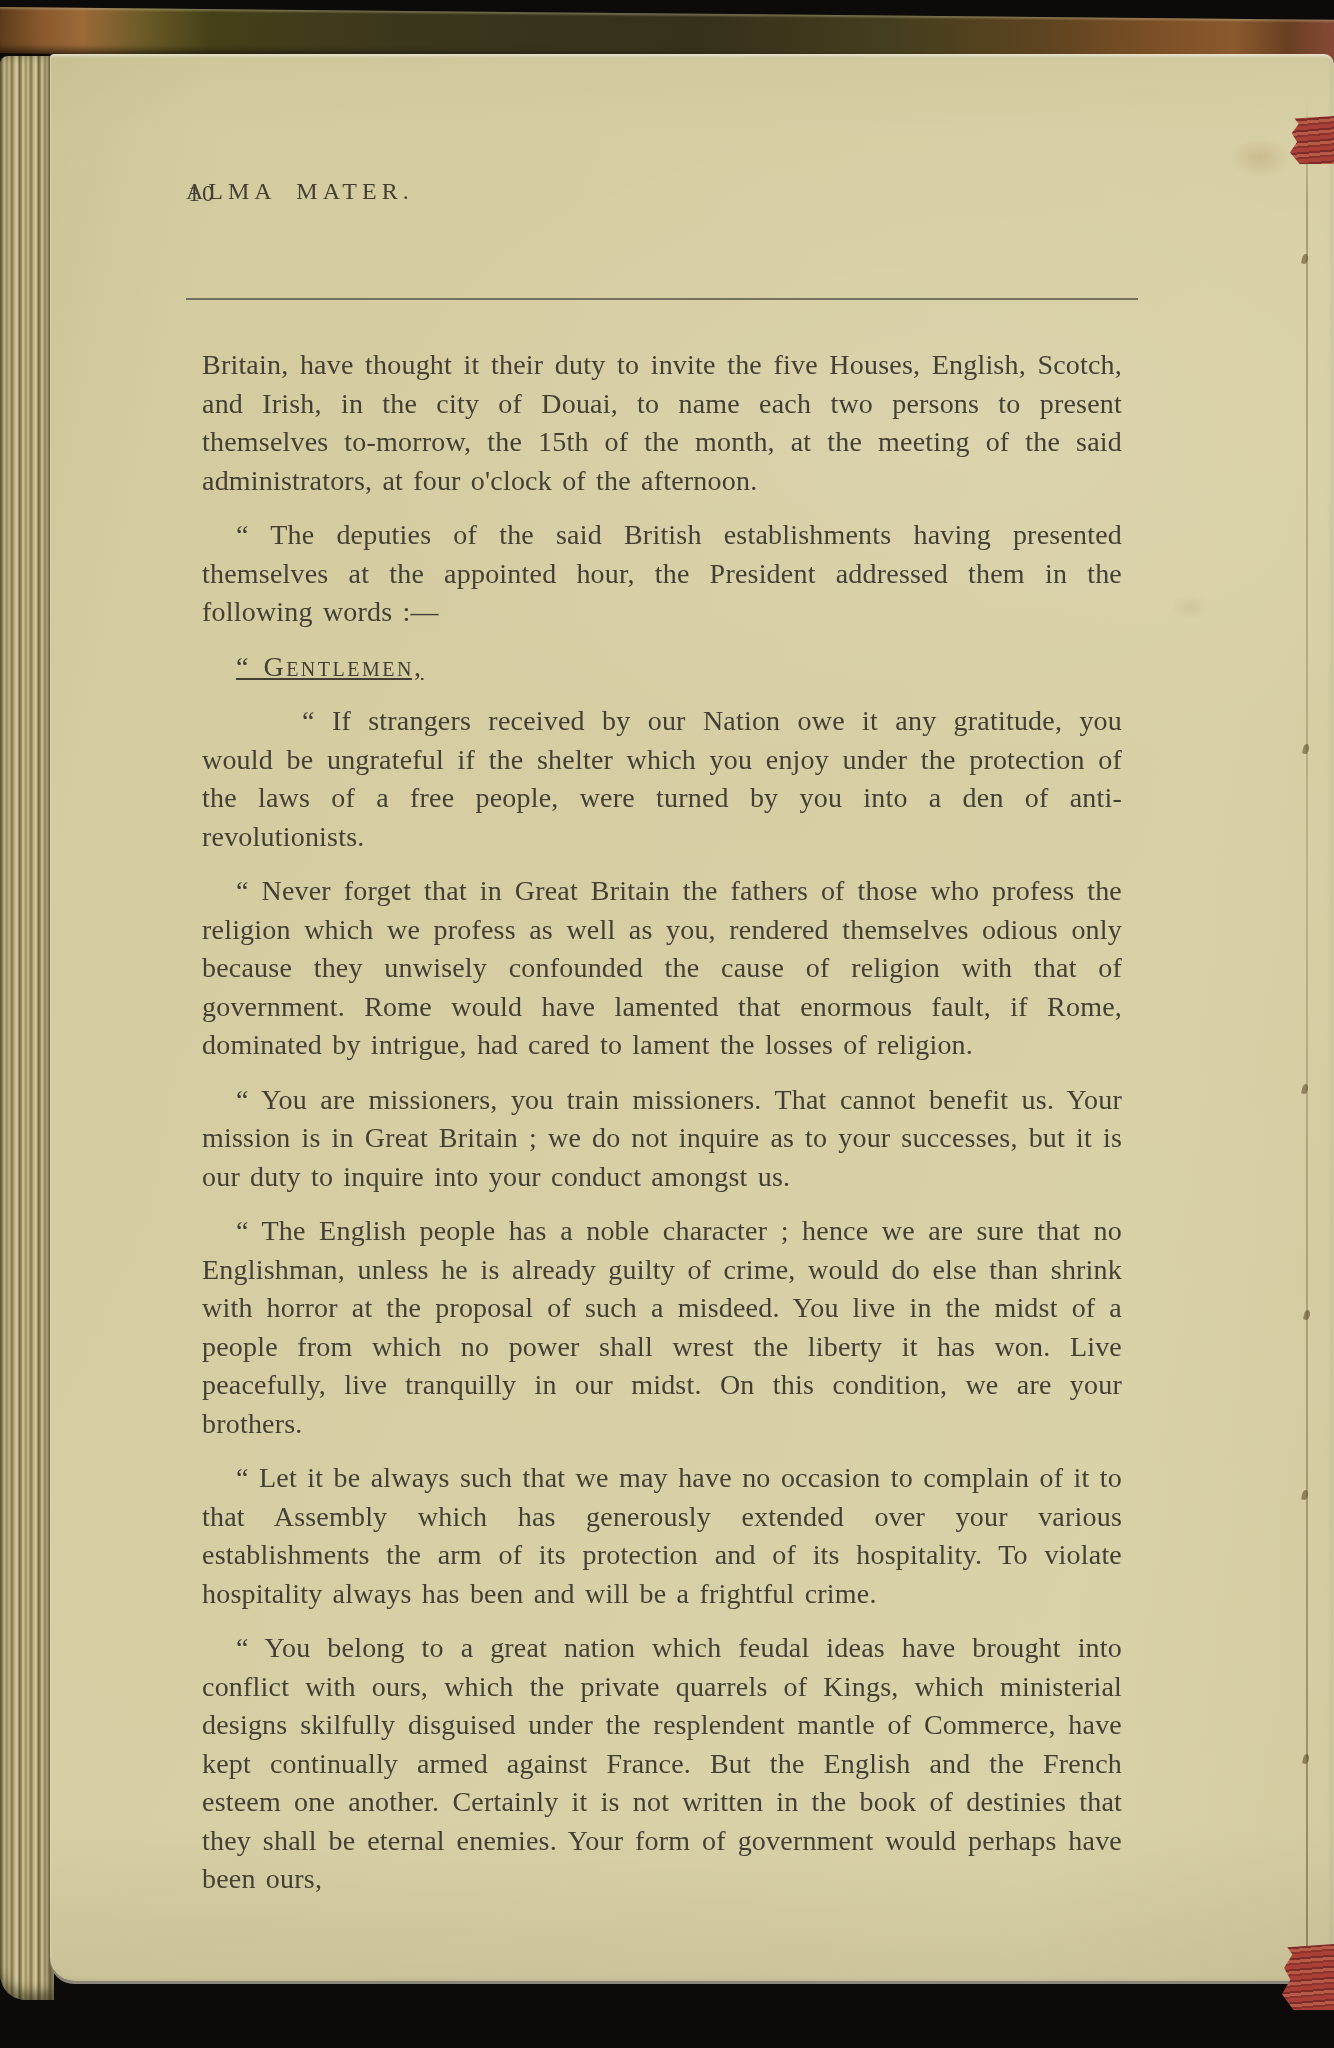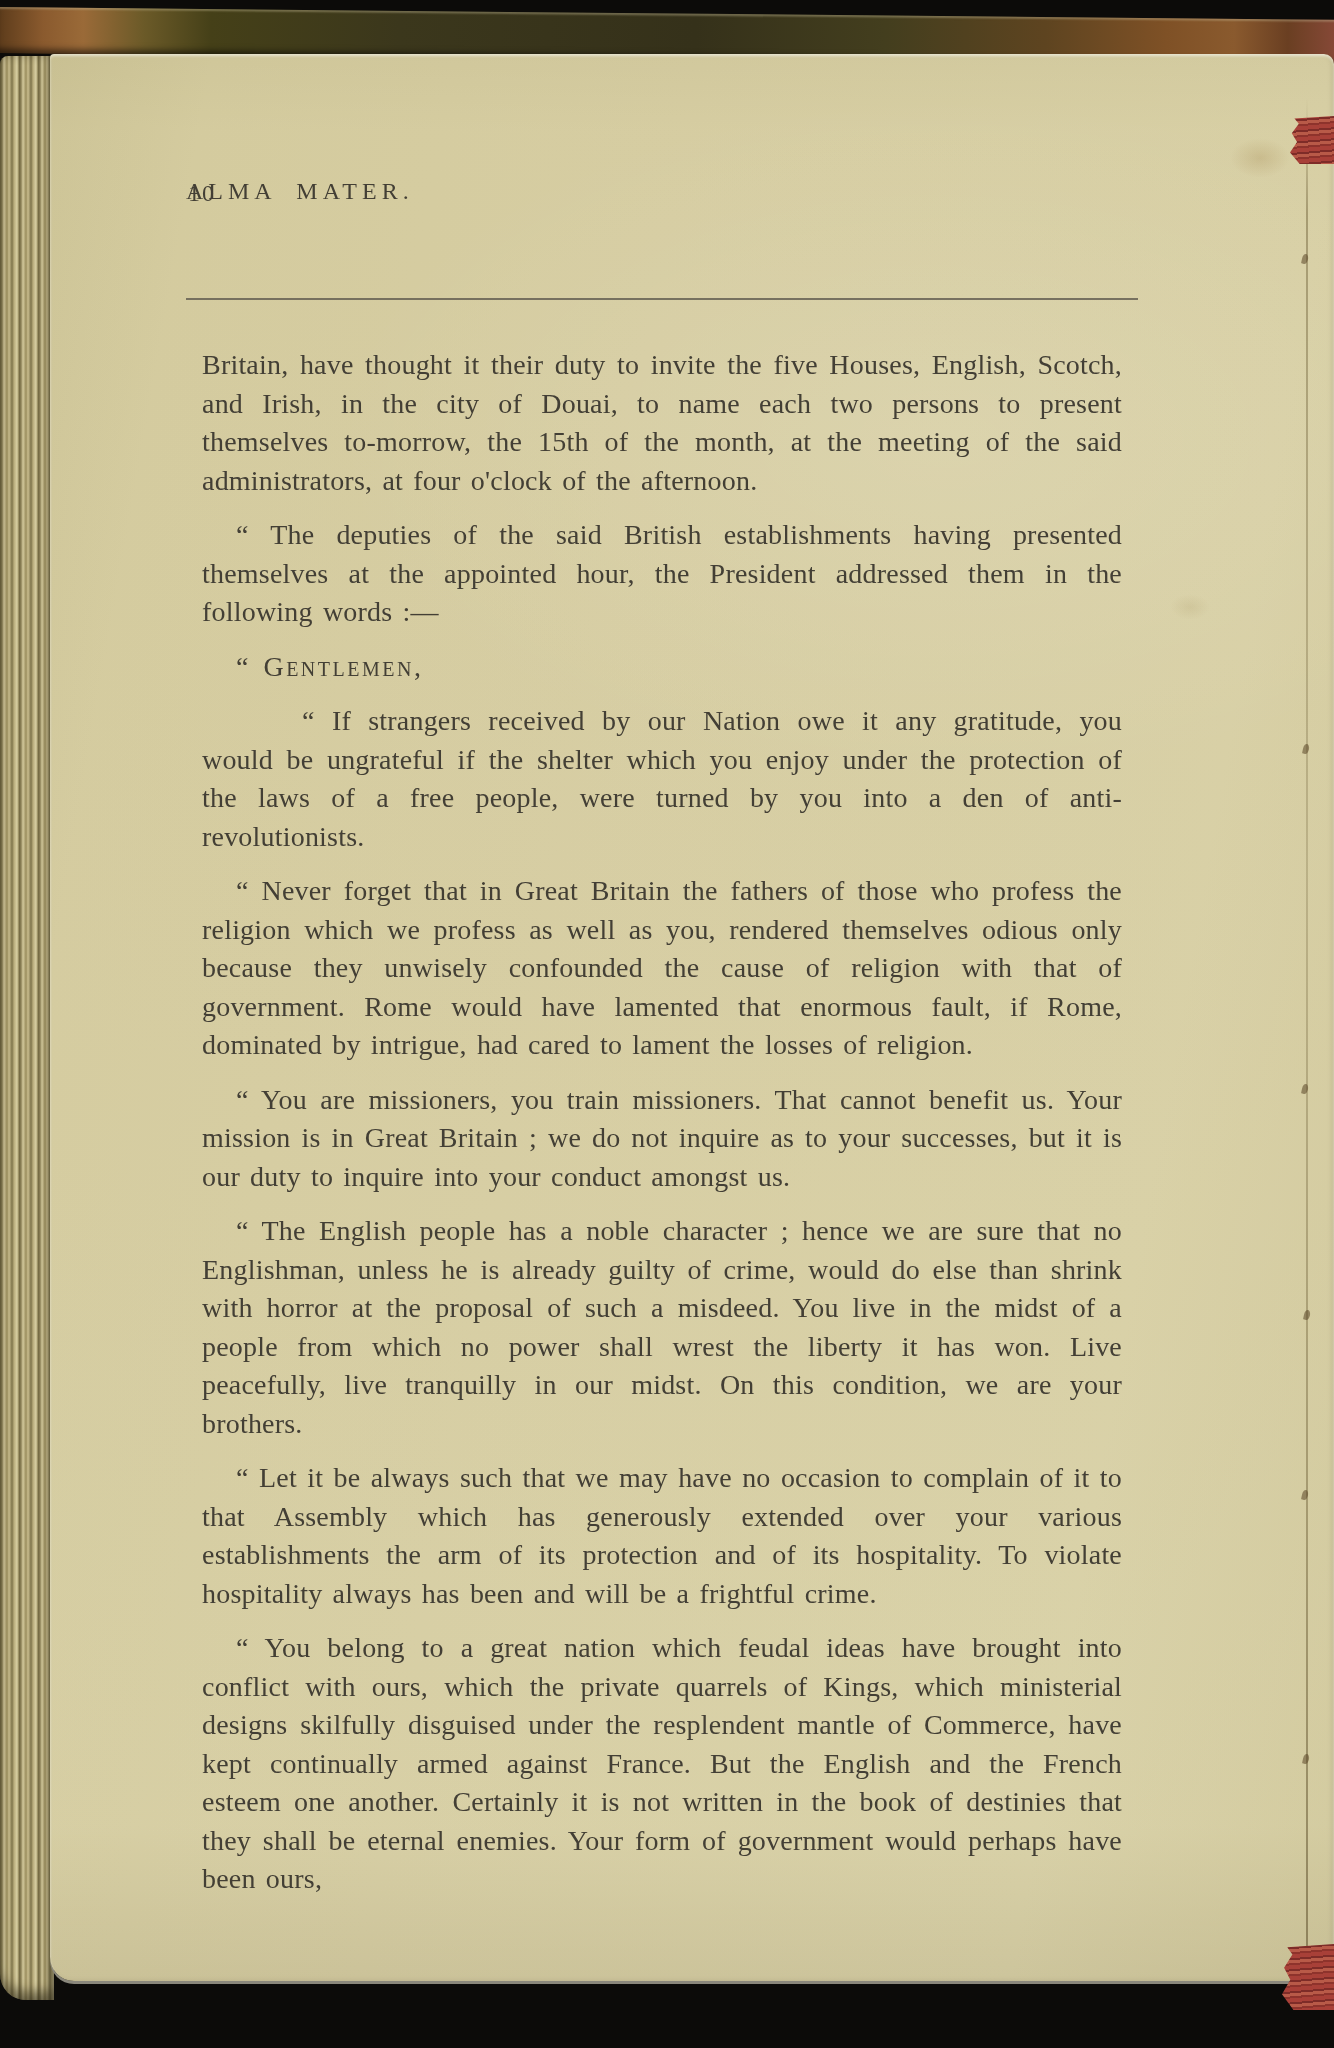--- a/index.html
+++ b/index.html
@@ -59,21 +59,21 @@
   .text-block{position:absolute;left:136px;top:114px;width:952px;color:#433f35;}
   .header{position:relative;height:40px;margin-top:10px;}
   .pagenum{position:absolute;left:2px;top:2px;font-size:24px;letter-spacing:2px;}
   .title{font-size:24px;letter-spacing:5px;word-spacing:10px;}
   .rule{height:0;border-top:2px solid #5e594d;margin-top:80px;opacity:.8;}
   .body-text{margin-top:46px;}
   .para{margin:16px;font-size:28px;line-height:38.5px;text-align:justify;
         text-indent:34px;word-spacing:3px;letter-spacing:0.2px;}
   .para.no-indent{text-indent:0;}
   .para.deep-indent{text-indent:100px;}
-  .para.smallcaps{font-variant:small-caps;letter-spacing:2.5px;}
+  .para.smallcaps{font-variant:small-caps;letter-spacing:2.5px;text-decoration:underline;}
 </style>
 </head>
 <body>
 
 <div class="scene">
 
   <div class="cover-edge"></div>
 
   <div class="page-stack"></div>
 

